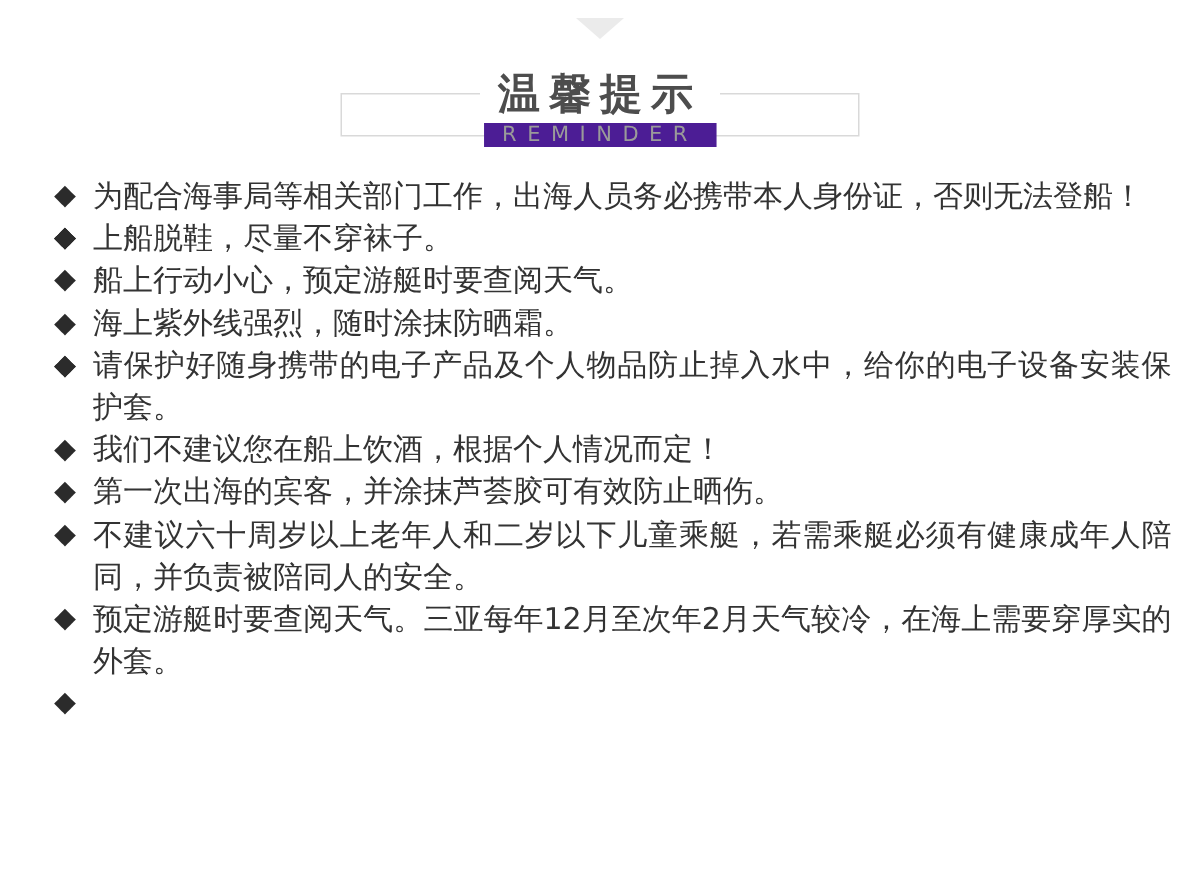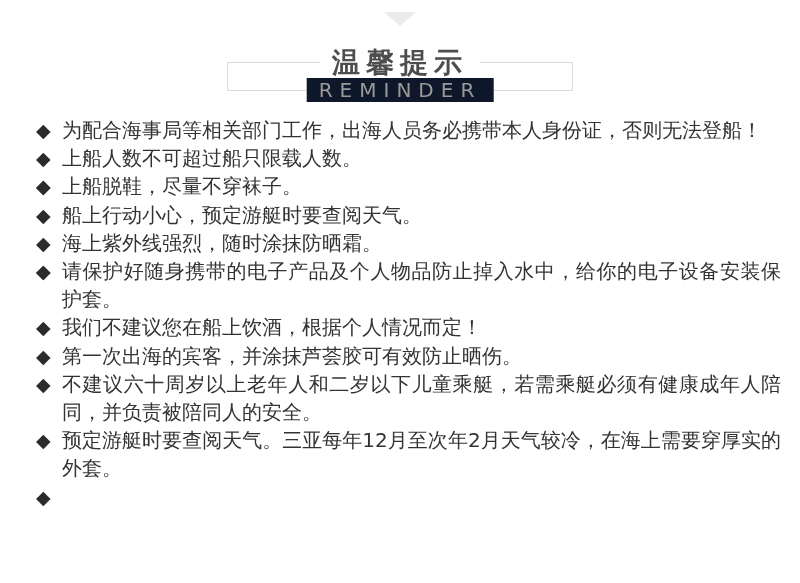--- a/index.html
+++ b/index.html
@@ -38,23 +38,23 @@
     font-weight: bold;
     letter-spacing: 6px;
     color: #4d4d4d;
     white-space: nowrap;
   }
   .header-subtitle {
     position: absolute;
     left: 50%;
     top: 100%;
     transform: translate(-50%, -50%);
-    background: #0f172a;
+    background: #4c1d95;
     padding: 0 12px;
-    font-size: 20px;
+    font-size: 14px;
     letter-spacing: 7px;
     color: #9a9a9a;
     white-space: nowrap;
   }
   
   .reminder-list {
     list-style: none;
     width: 745px;
     margin: 25px 0 0 36px;
   }
@@ -86,21 +86,20 @@
   <span class="header-subtitle">REMINDER</span>
 </div>
 
 <ul class="reminder-list">
   <li class="reminder-item">
     <span class="bullet">◆</span>
     <span class="text">为配合海事局等相关部门工作，出海人员务必携带本人身份证，否则无法登船！</span>
   </li>
   <li class="reminder-item">
     <span class="bullet">◆</span>
-    <span class="text">上船人数不可超过船只限载人数。</span>
   </li>
   <li class="reminder-item">
     <span class="bullet">◆</span>
   </li>
   <li class="reminder-item">
     <span class="bullet">◆</span>
     <span class="text">上船脱鞋，尽量不穿袜子。</span>
   </li>
   <li class="reminder-item">
     <span class="bullet">◆</span>

